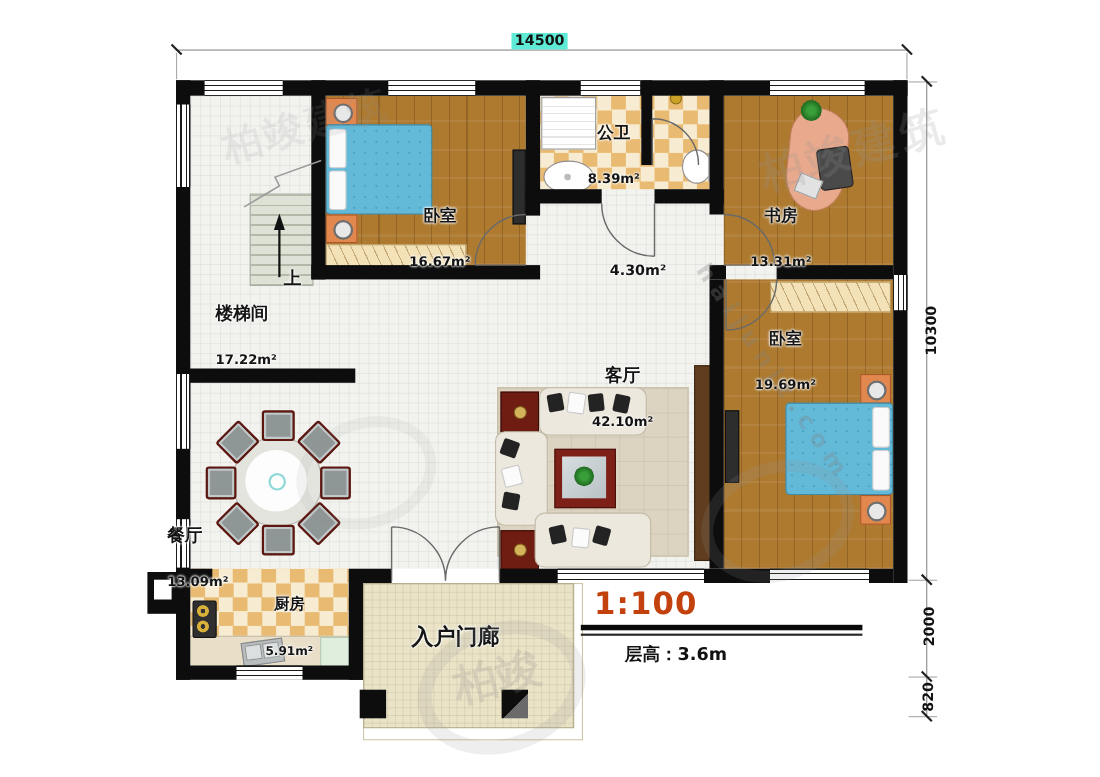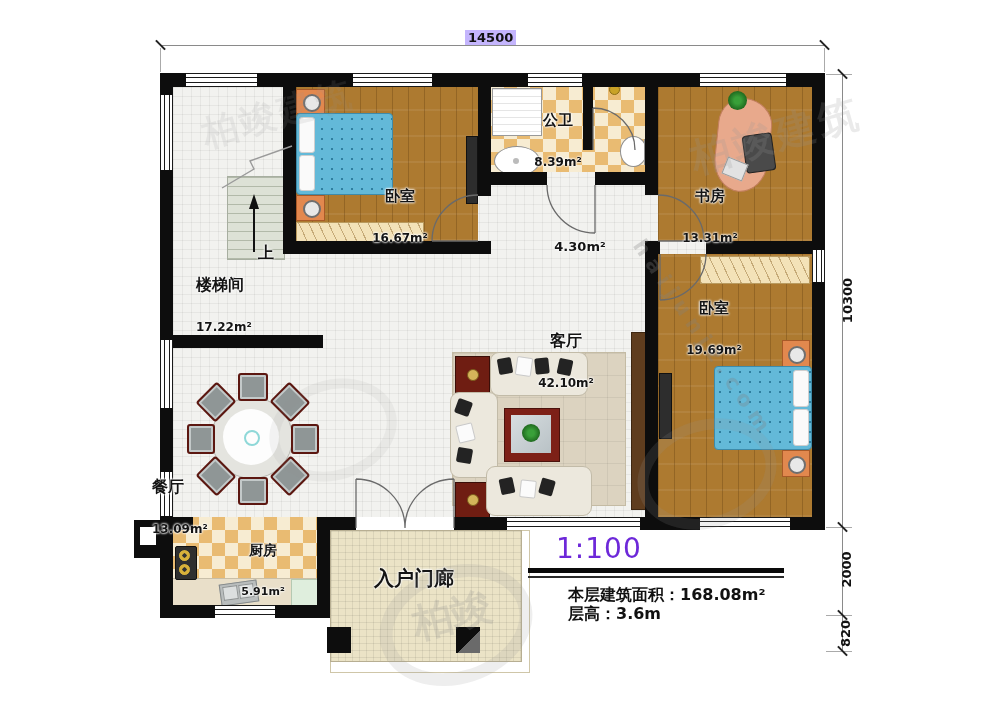--- a/index.html
+++ b/index.html
@@ -31,26 +31,26 @@
   .plant{background:radial-gradient(circle,#39a039 25%,#1c641c 75%);border-radius:50%;}
   .tv{background:#2d2d2d;border:1px solid #111;}
   
   .rlabel{position:absolute;z-index:6;text-align:center;color:#141414;line-height:1.08;text-shadow:0 0 2px #fff,0 0 2px #fff,0 0 3px #fff;}
   .rlabel .nm{font-size:15px;font-weight:bold;}
   .rlabel .ar{font-size:12px;font-weight:bold;margin-top:28px;}
   .leftalign{text-align:left;}
   
   .dimline{background:#8a8a8a;z-index:6;}
   .tick{width:13px;height:2px;background:#222;transform:rotate(45deg);z-index:7;}
-  .dimtext{position:absolute;z-index:6;font-size:13px;font-weight:bold;color:#111;background:#c4b5fd;padding:0 3px;}
+  .dimtext{position:absolute;z-index:6;font-size:13px;font-weight:bold;color:#111;background:#5eead4;padding:0 3px;}
   .dimtext.vert{transform:rotate(-90deg);background:transparent;}
   .extline{background:#aaa;z-index:5;}
   
   .tb-title{font-size:37px;font-weight:bold;color:#0a0a0a;letter-spacing:2px;}
-  .tb-scale{font-size:28px;font-weight:normal;color:#6d28d9;margin-left:28px;letter-spacing:1px;}
+  .tb-scale{font-size:28px;font-weight:bold;color:#c2410c;margin-left:12px;letter-spacing:1px;}
   .tb-line{font-size:16px;font-weight:bold;color:#111;line-height:19px;white-space:nowrap;}
   
   .wm{position:absolute;z-index:8;pointer-events:none;}
   .wmring{border:13px solid rgba(150,150,150,.16);border-radius:50%;}
   .wmtext{color:rgba(130,130,130,.30);font-weight:bold;}
   svg.overlay{position:absolute;left:0;top:0;z-index:5;}
   .stairs{background:#dde1d6;background-image:repeating-linear-gradient(180deg,#b2b9a9 0 1.5px,transparent 1.5px 9px);border:1px solid #a7aea0;z-index:2;}
 </style>
 </head>
 <body>
@@ -249,21 +249,20 @@
   <div class="dimtext vert" style="left:818px;top:562px;width:50px;text-align:center;">2000</div>
   <div class="dimtext vert" style="left:820px;top:626px;width:44px;text-align:center;">820</div>
 
   <div class="abs" style="left:528px;top:532px;width:300px;z-index:6;">
     <div style="display:flex;align-items:baseline;">
       <span class="tb-scale">1:100</span>
     </div>
     <div style="width:256px;height:5px;background:#0a0a0a;margin-top:3px;"></div>
     <div style="width:256px;height:2px;background:#2a2a2a;margin-top:3px;"></div>
     <div style="margin:7px 0 0 40px;">
-      <div class="tb-line"><span>本层建筑面积：</span><span>168.08m²</span></div>
       <div class="tb-line"><span>层高：</span><span>3.6m</span></div>
     </div>
   </div>
 
   <div class="wm wmtext" style="left:648px;top:235px;font-size:21px;letter-spacing:7px;transform:rotate(56deg);transform-origin:left top;">haijunjz.com</div>
   <div class="wm wmring" style="left:378px;top:566px;width:130px;height:92px;transform:rotate(-18deg);"></div>
   <div class="wm wmtext" style="left:412px;top:588px;font-size:40px;transform:rotate(-14deg);color:rgba(140,140,140,.22);">柏竣</div>
   <div class="wm wmring" style="left:636px;top:420px;width:120px;height:86px;transform:rotate(-18deg);border-width:11px;"></div>
   <div class="wm wmring" style="left:268px;top:380px;width:110px;height:80px;transform:rotate(-18deg);border-width:10px;border-color:rgba(150,150,150,.10);"></div>
   <div class="wm wmtext" style="left:688px;top:108px;font-size:40px;letter-spacing:4px;transform:rotate(-16deg);color:rgba(150,150,150,.20);">柏竣建筑</div>

